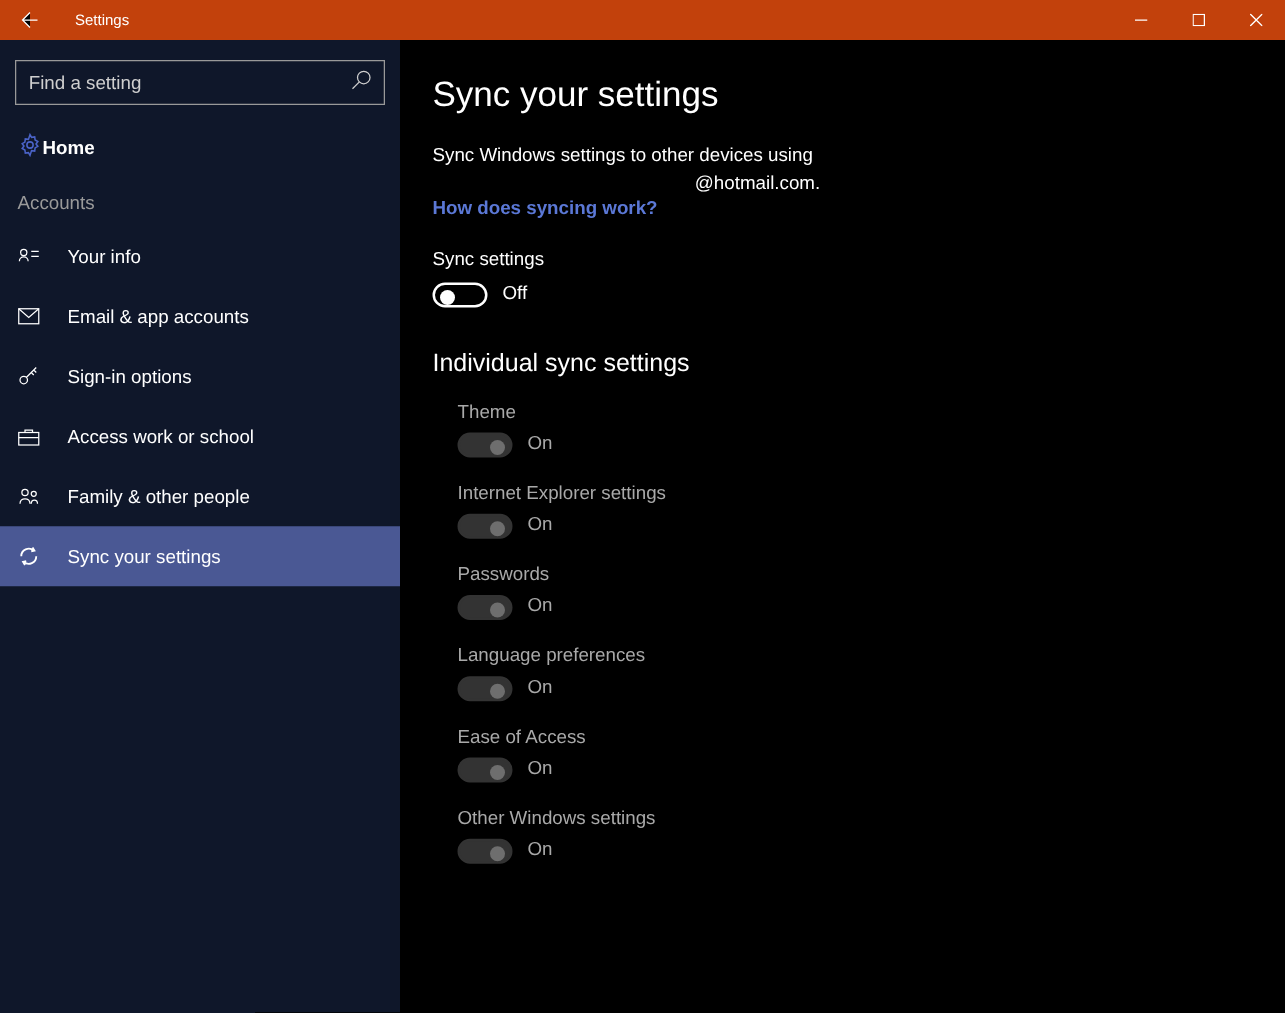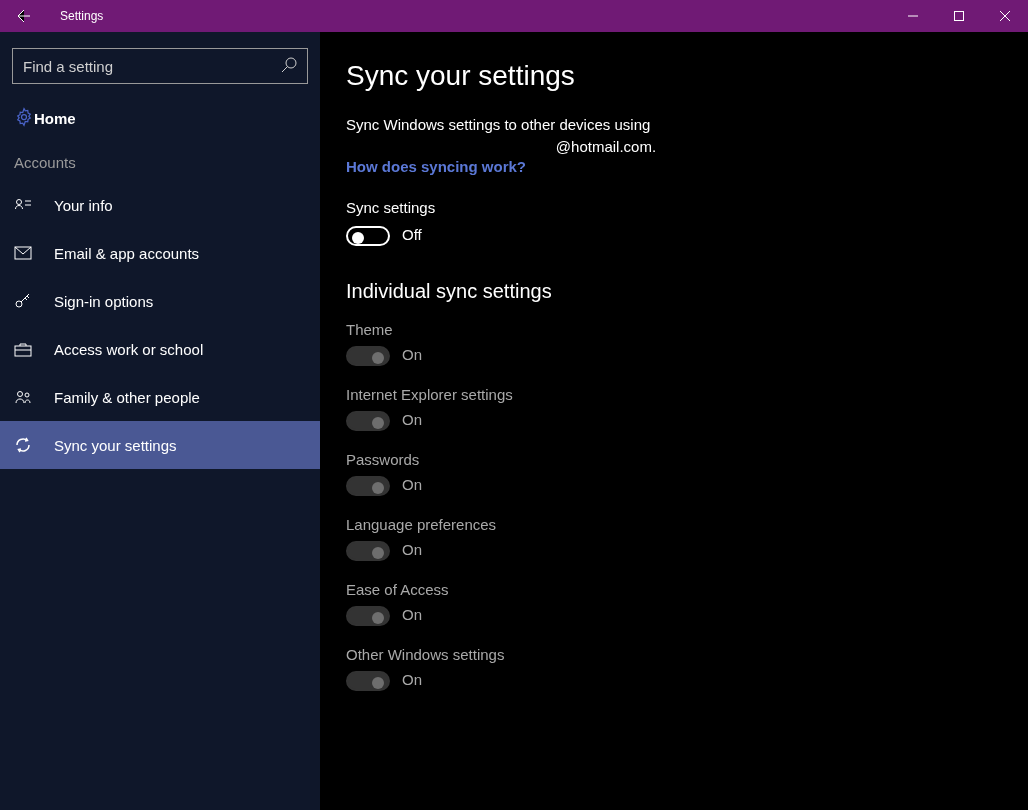--- a/index.html
+++ b/index.html
@@ -14,21 +14,21 @@
     font-weight: 400;
     overflow: hidden;
   }
   * { box-sizing: border-box; }
 
   
   .titlebar {
     height: 32px;
     display: flex;
     align-items: center;
-    background: #701a75;
+    background: #c2410c;
     padding-left: 4px;
   }
   .titlebar .back {
     width: 40px;
     height: 32px;
     display: flex;
     align-items: center;
     justify-content: center;
     color: #fff;
     cursor: pointer;
@@ -125,21 +125,21 @@
     display: inline-block;
     margin-bottom: 24px;
     font-weight: bold;
   }
   .setting-label { font-size: 15px; margin-bottom: 10px; }
   h2 {
     font-size: 20px;
     font-weight: 400;
     margin: 34px 0 18px 0;
   }
-  .setting-block { margin-bottom: 20px; }
+  .setting-block { margin-bottom: 20px; margin-left: 20px; }
   .setting-block .title { color: #a9a9a9; font-size: 15px; margin-bottom: 8px; }
 
   
   .toggle-row { display: flex; align-items: flex-start; gap: 12px; }
   .toggle {
     width: 44px;
     height: 20px;
     border-radius: 20px;
     position: relative;
     cursor: pointer;

